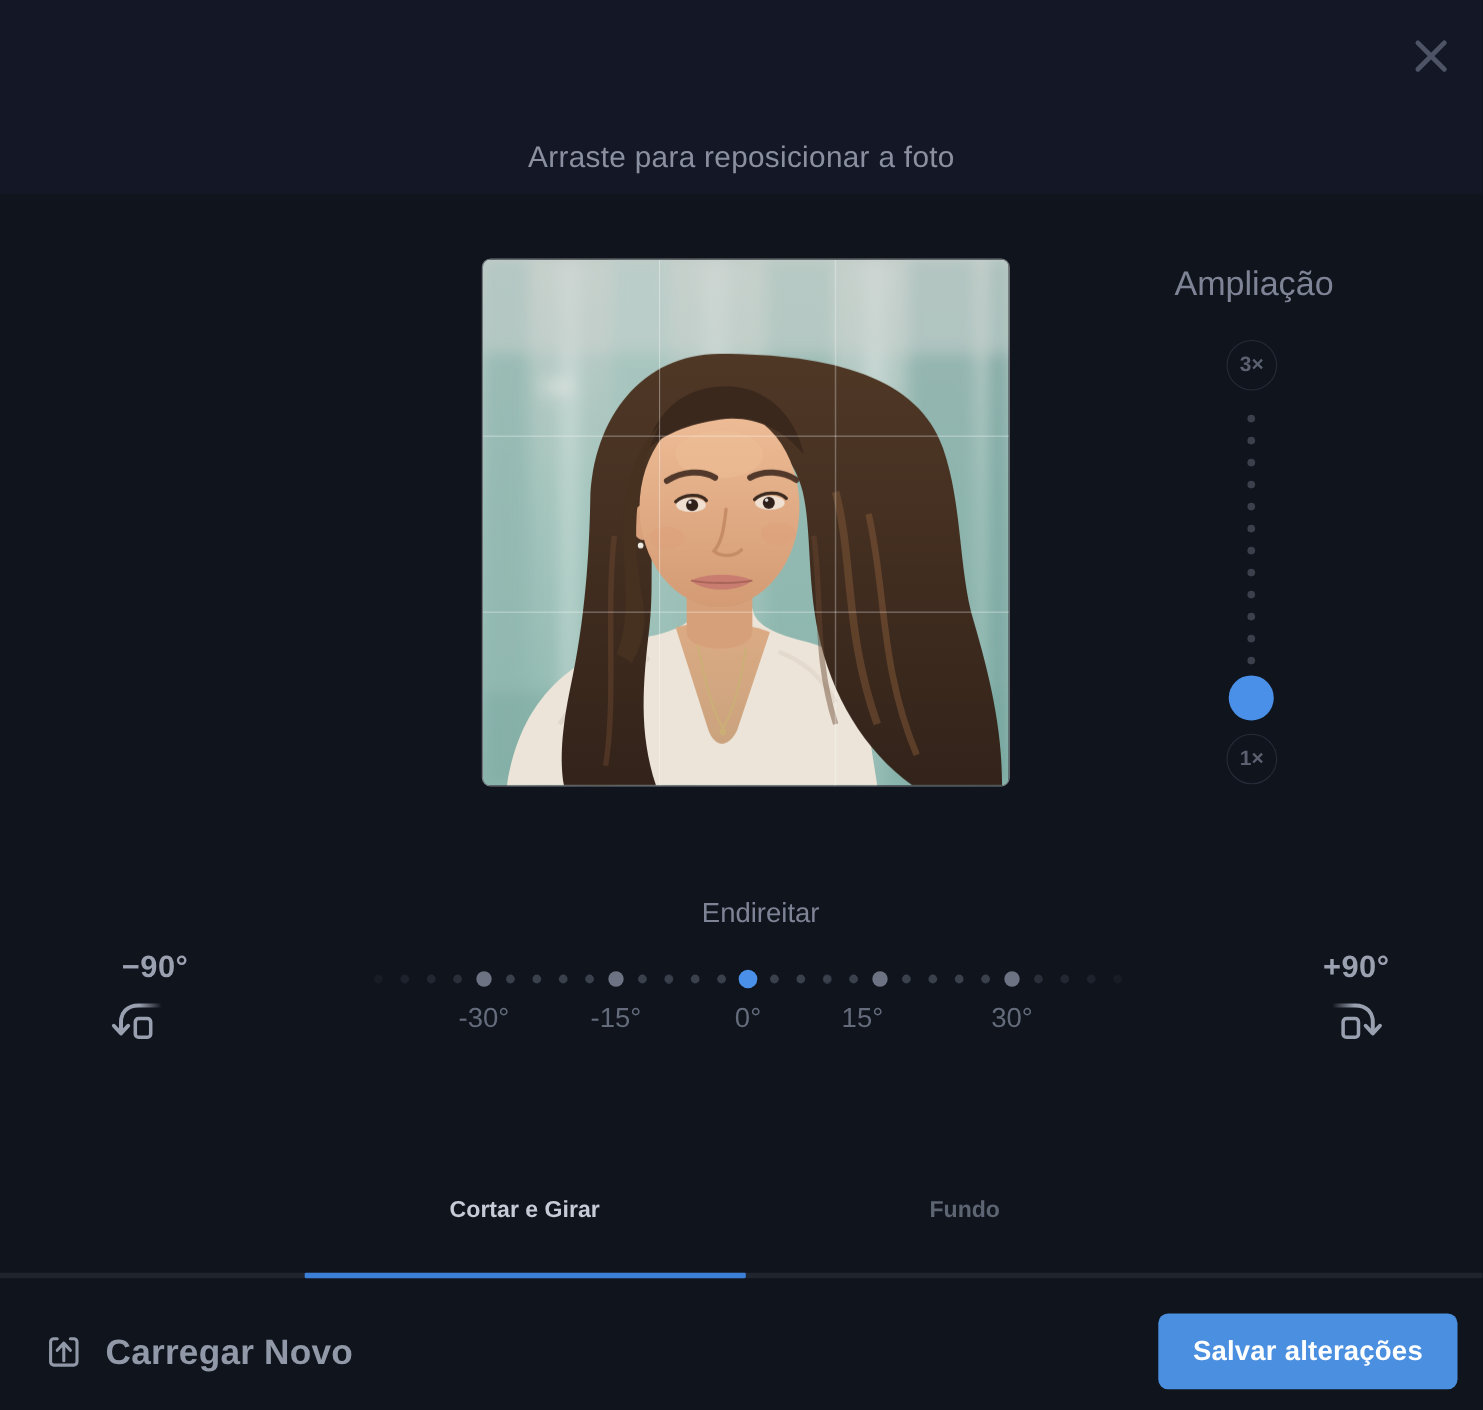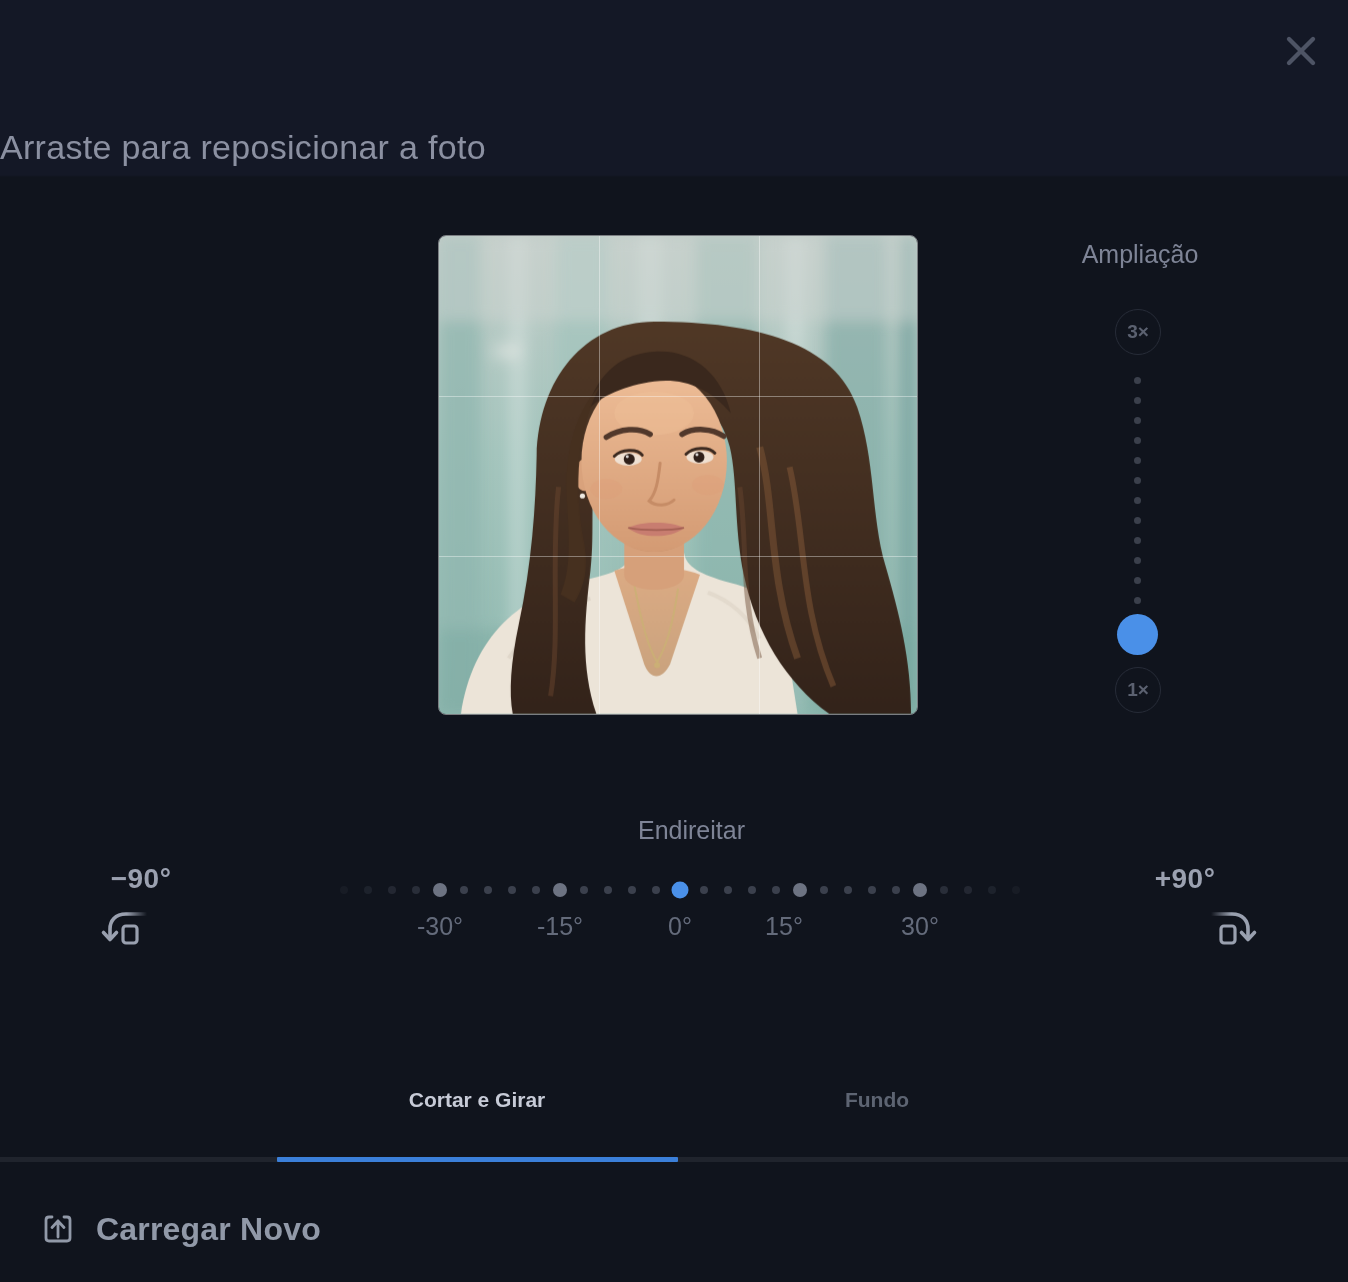--- a/index.html
+++ b/index.html
@@ -11,36 +11,36 @@
     overflow:hidden;
   }
   
   .close-btn {
     position:absolute; left:1279px; top:29px; width:44px; height:44px;
     background:none; border:none; cursor:pointer; padding:0;
   }
   
   .drag-hint {
     position:absolute; left:0; top:128px; width:100%;
-    text-align:left; font-size:34px; color:#8b90a1; letter-spacing:.3px;
+    text-align:center; font-size:27px; color:#8b90a1; letter-spacing:.3px;
   }
   
   .photo {
     position:absolute; left:438px; top:235px; width:480px; height:480px;
     border-radius:8px; overflow:hidden; border:1px solid rgba(255,255,255,.45);
     cursor:grab;
   }
   .photo svg { display:block; width:100%; height:100%; }
   .grid-line { position:absolute; background:rgba(255,255,255,.38); pointer-events:none; }
   .grid-v { top:0; bottom:0; width:1px; }
   .grid-h { left:0; right:0; height:1px; }
   
   .zoom-label {
     position:absolute; left:1040px; top:240px; width:200px; text-align:center;
-    font-size:25px; color:#7e8496;
+    font-size:31px; color:#7e8496;
   }
   .zoom-circle {
     position:absolute; left:1115px; width:46px; height:46px; border-radius:50%;
     border:1.5px solid #272c38; color:#5b6170; font-size:19px; font-weight:bold;
     display:flex; align-items:center; justify-content:center; background:none; cursor:pointer;
   }
   .zoom-max { top:309px; }
   .zoom-min { top:667px; }
   .zoom-dots {
     position:absolute; left:1134px; top:377px; display:flex; flex-direction:column;
@@ -53,21 +53,21 @@
   }
   
   .straighten-label {
     position:absolute; left:0; top:816px; width:100%; text-align:center;
     font-size:25px; color:#7e8496;padding-left:35px;
   }
   .rot-label {
     position:absolute; top:863px; font-size:28px; font-weight:bold; color:#9ba1b0; letter-spacing:.5px;
   }
   .rot-left-label  { left:96px;  width:90px; text-align:center; }
-  .rot-right-label { left:1140px; width:90px; text-align:center; }
+  .rot-right-label { left:1188px; width:90px; text-align:center; }
   .rot-btn {
     position:absolute; top:905px; width:52px; height:46px;
     background:none; border:none; cursor:pointer; padding:0;
   }
   .rot-left-btn  { left:99px; }
   .rot-right-btn { left:1207px; }
   .straighten-track { position:absolute; left:0; top:870px; width:100%; height:40px; cursor:pointer; }
   .sdot {
     position:absolute; top:50%; width:8px; height:8px; border-radius:50%;
     background:#3b404d; transform:translate(-50%,-50%);
@@ -303,14 +303,15 @@
   <div class="tab-underline"></div>
 
   <button class="upload-btn">
     <svg viewBox="0 0 36 36" width="36" height="36">
       <path d="M12,6 H9 C7.3,6 6,7.3 6,9 V27 C6,28.7 7.3,30 9,30 H27 C28.7,30 30,28.7 30,27 V9 C30,7.3 28.7,6 27,6 H24" stroke="#9199a8" stroke-width="2.8" fill="none" stroke-linecap="round"></path>
       <path d="M18,26 V10 M12,16.5 L18,10 L24,16.5" stroke="#9199a8" stroke-width="2.8" fill="none" stroke-linecap="round" stroke-linejoin="round"></path>
     </svg>
     <span class="lbl">Carregar Novo</span>
   </button>
 
+  <button class="save-btn">Salvar alterações</button>
 
 </div>
 
 </body></html>

